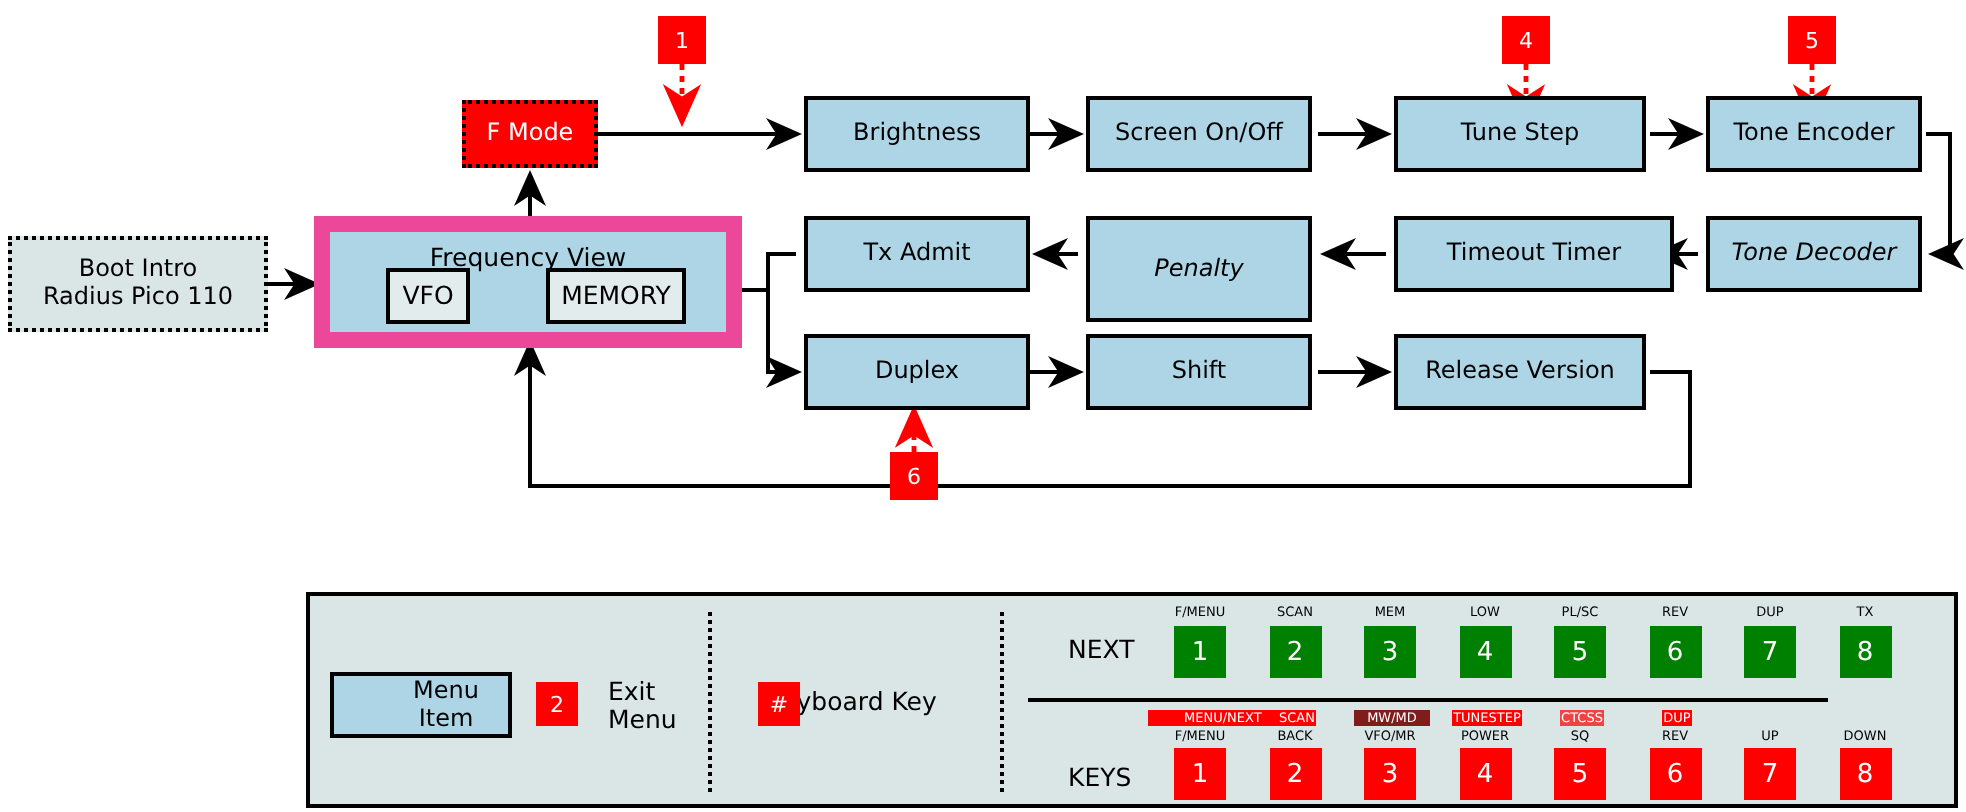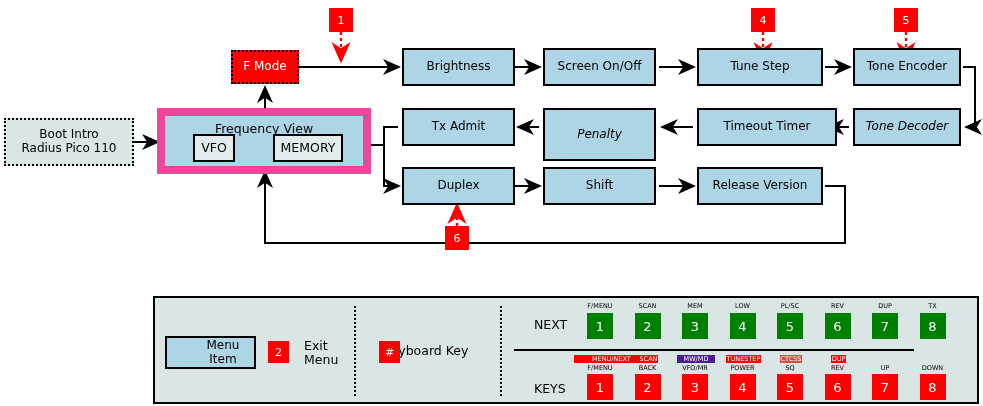--- a/index.html
+++ b/index.html
@@ -141,21 +141,21 @@
     <div class="caplabel" style="left: 858px; top: 302px; width: 54px;">DUP</div>
     <div class="led" style="left: 872px; top: 313px; width: 26px; height: 26px;">7</div>
     <div class="caplabel" style="left: 905.5px; top: 302px; width: 54px;">TX</div>
     <div class="led" style="left: 919.5px; top: 313px; width: 26px; height: 26px;">8</div>
     <div class="caplabel alt" style="left: 573px; top: 355px; width: 54px; background: transparent;"><span style="background: rgb(255, 0, 0); color: rgb(255, 255, 255); padding: 0px 18px;">MENU/NEXT</span></div>
     <div class="caplabel" style="left: 573px; top: 364px; width: 54px;">F/MENU</div>
     <div class="key" style="left: 587px; top: 374px; width: 26px; height: 26px;">1</div>
     <div class="caplabel alt" style="left: 620.5px; top: 355px; width: 54px; background: transparent;"><span style="background: rgb(255, 0, 0); color: rgb(255, 255, 255); padding: 0px 1px;">SCAN</span></div>
     <div class="caplabel" style="left: 620.5px; top: 364px; width: 54px;">BACK</div>
     <div class="key" style="left: 634.5px; top: 374px; width: 26px; height: 26px;">2</div>
-    <div class="caplabel alt" style="left: 668px; top: 355px; width: 54px; background: transparent;"><span style="background: #4c1d95; color: rgb(255, 255, 255); padding: 0px 7px;">MW/MD</span></div>
+    <div class="caplabel alt" style="left: 668px; top: 355px; width: 54px; background: transparent;"><span style="background: #7f1d1d; color: rgb(255, 255, 255); padding: 0px 7px;">MW/MD</span></div>
     <div class="caplabel" style="left: 668px; top: 364px; width: 54px;">VFO/MR</div>
     <div class="key" style="left: 682px; top: 374px; width: 26px; height: 26px;">3</div>
     <div class="caplabel alt" style="left: 715.5px; top: 355px; width: 54px; background: transparent;"><span style="background: rgb(255, 0, 0); color: rgb(255, 255, 255); padding: 0px 1px;">TUNESTEP</span></div>
     <div class="caplabel" style="left: 715.5px; top: 364px; width: 54px;">POWER</div>
     <div class="key" style="left: 729.5px; top: 374px; width: 26px; height: 26px;">4</div>
     <div class="caplabel alt" style="left: 763px; top: 355px; width: 54px; background: transparent;"><span style="background: #ef4444; color: rgb(255, 255, 255); padding: 0px 1px;">CTCSS</span></div>
     <div class="caplabel" style="left: 763px; top: 364px; width: 54px;">SQ</div>
     <div class="key" style="left: 777px; top: 374px; width: 26px; height: 26px;">5</div>
     <div class="caplabel alt" style="left: 810.5px; top: 355px; width: 54px; background: transparent;"><span style="background: rgb(255, 0, 0); color: rgb(255, 255, 255); padding: 0px 1px;">DUP</span></div>
     <div class="caplabel" style="left: 810.5px; top: 364px; width: 54px;">REV</div>

